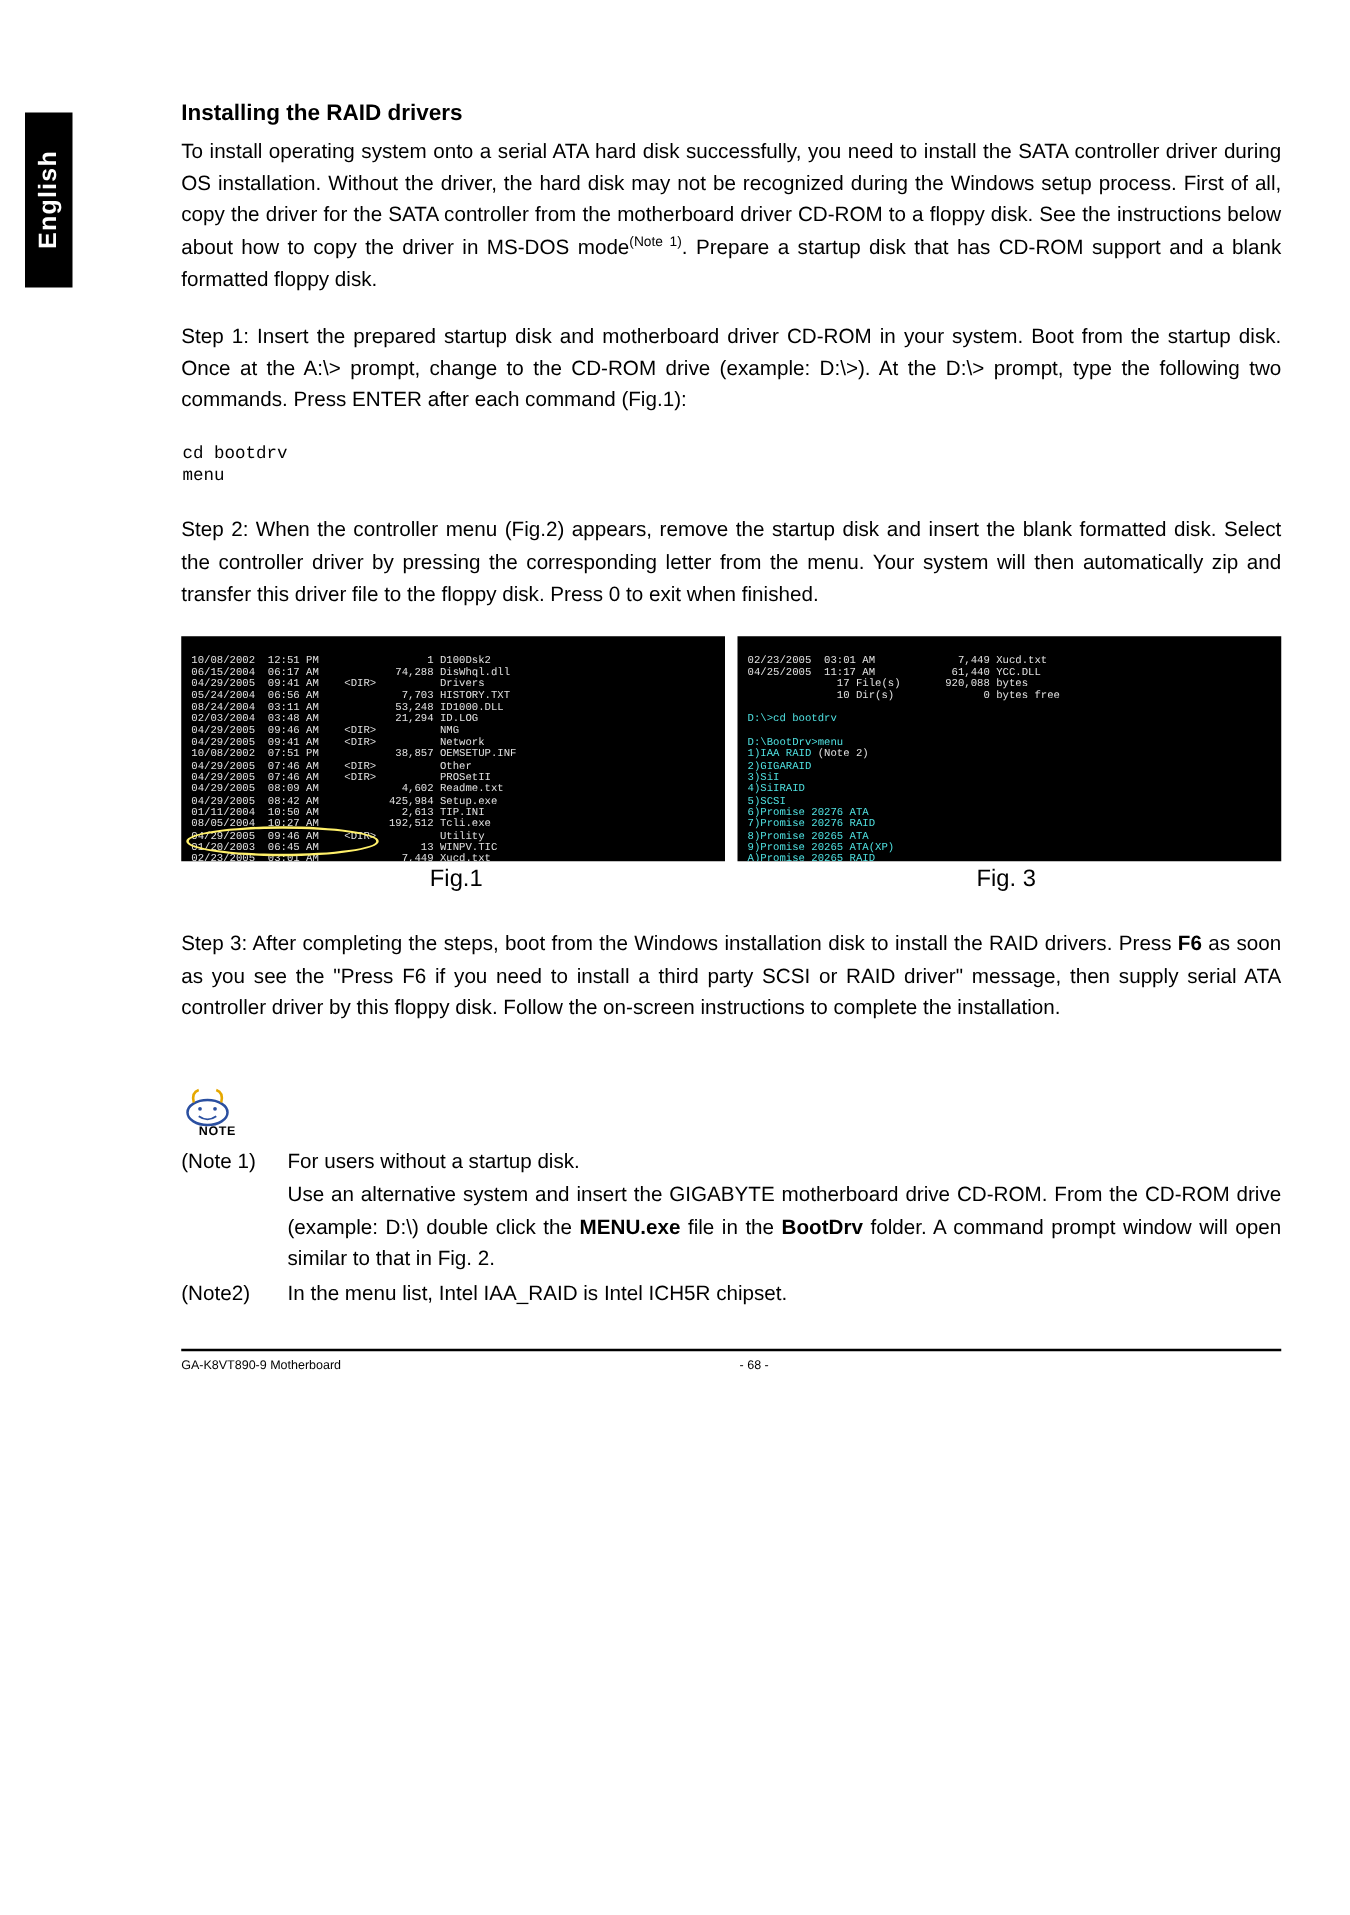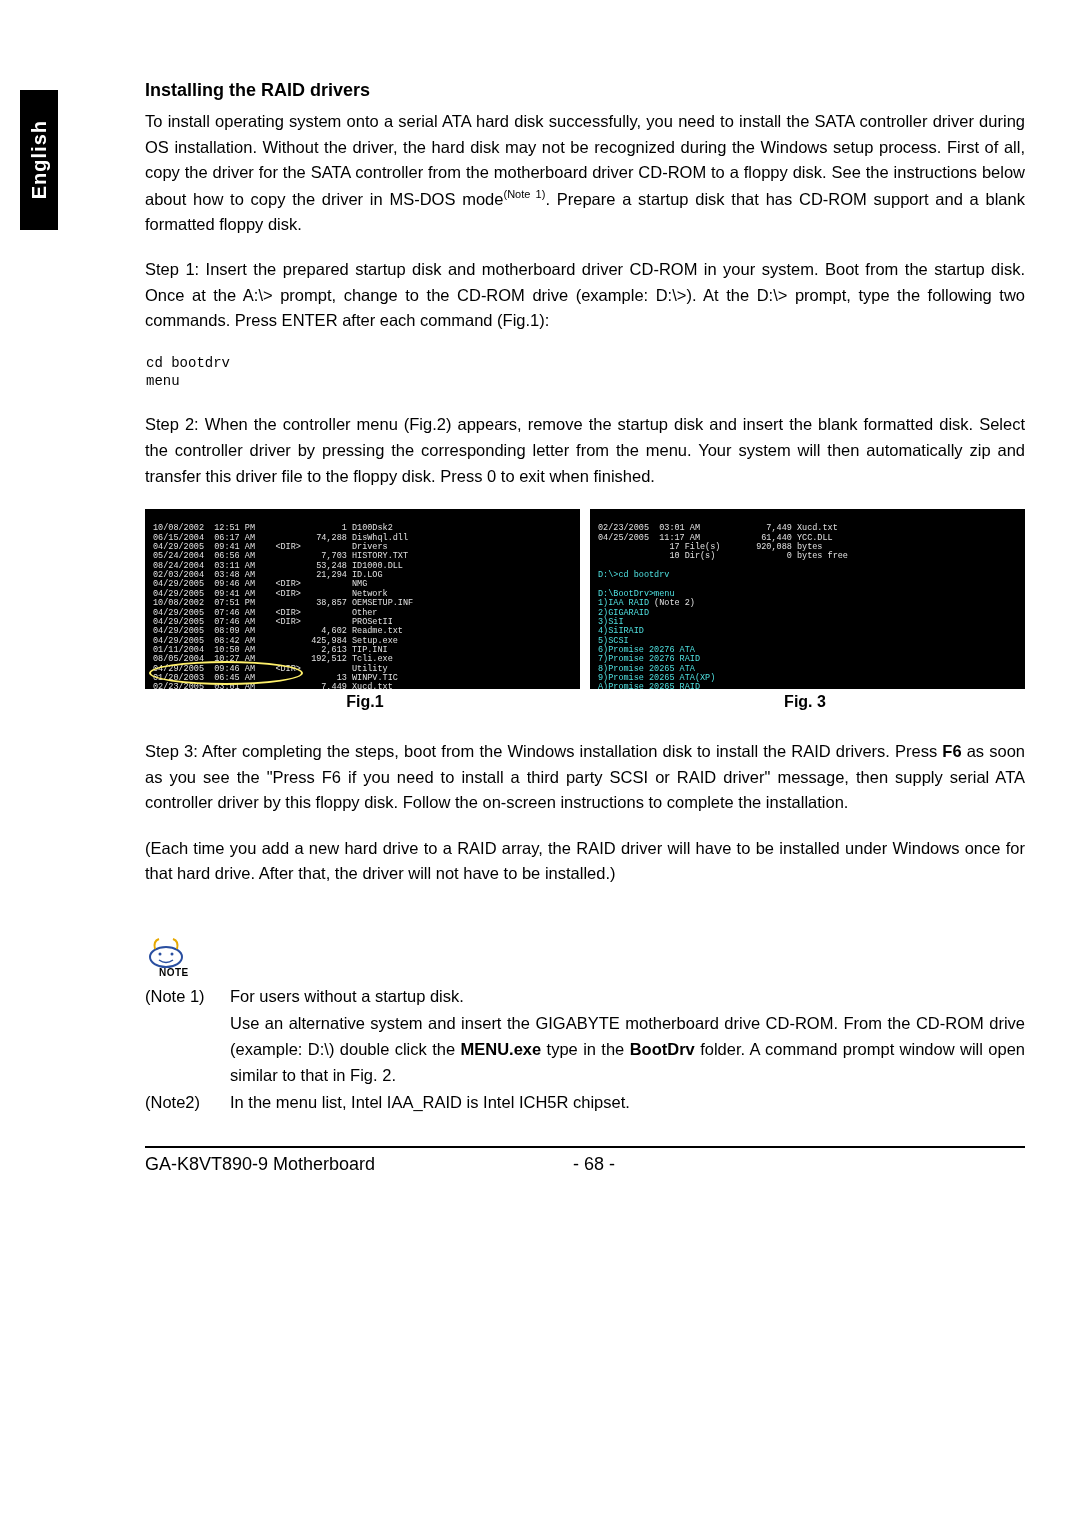--- a/index.html
+++ b/index.html
@@ -88,22 +88,21 @@
     height: 20px;
     pointer-events: none;
   }
   .fig-labels {
     display: flex;
     margin-bottom: 28px;
   }
   .fig-labels div {
     flex: 1;
     text-align: center;
-    font-size: 16px;
-    font-weight: bold;
+    font-size: 19px;
   }
   .note-icon {
     width: 42px;
     height: 42px;
     display: block;
     margin-top: 40px;
     margin-bottom: -2px;
   }
   .note-label {
     font-family: Arial, sans-serif;
@@ -126,21 +125,21 @@
   }
   .notes .body {
     flex: 1;
     text-align: justify;
   }
   .footer {
     border-top: 2px solid #000;
     margin-top: 30px;
     padding-top: 6px;
     display: flex;
-    font-size: 18px;
+    font-size: 10px;
   }
   .footer .left { flex: 1; }
   .footer .center { width: 60px; text-align: right; }
   .footer .right { flex: 1; }
 </style>
 </head>
 <body>
 
 <div class="page">
   <div class="sidetab">
@@ -222,41 +221,40 @@
 
     <div class="fig-labels">
       <div>Fig.1</div>
       <div>Fig. 3</div>
     </div>
 
     <p>
       <span>Step 3: After completing the steps, boot from the Windows installation disk to install the RAID drivers. Press </span><b>F6</b><span> as soon as you see the "Press F6 if you need to install a third party SCSI or RAID driver" message, then supply serial ATA controller driver by this floppy disk. Follow the on-screen instructions to complete the installation.</span>
     </p>
 
-    <p>(Each time you add a new hard drive to a RAID array, the RAID driver will have to be installed under Windows once for that hard drive. After that, the driver will not have to be installed.)</p>
 
     <svg class="note-icon" viewBox="0 0 42 42">
       <ellipse cx="21" cy="30" rx="16" ry="10" fill="none" stroke="#2a4fa0" stroke-width="2"></ellipse>
       <circle cx="15" cy="27" r="1.5" fill="#2a4fa0"></circle>
       <circle cx="27" cy="27" r="1.5" fill="#2a4fa0"></circle>
       <path d="M 14 33 Q 21 38 28 33" fill="none" stroke="#2a4fa0" stroke-width="1.5"></path>
       <path d="M 10 22 Q 8 14 14 12" fill="none" stroke="#e6a800" stroke-width="2"></path>
       <path d="M 32 22 Q 34 14 28 12" fill="none" stroke="#e6a800" stroke-width="2"></path>
     </svg>
     <div class="note-label">NOTE</div>
 
     <div class="notes">
       <div class="row">
         <div class="label">(Note 1)</div>
         <div class="body">For users without a startup disk.</div>
       </div>
       <div class="row">
         <div class="label"></div>
         <div class="body">
-          <span>Use an alternative system and insert the GIGABYTE motherboard drive CD-ROM. From the CD-ROM drive (example: D:\) double click the </span><b>MENU.exe</b><span> type in the </span><b>BootDrv</b><span> folder. A command prompt window will open similar to that in Fig. 2.</span>
+          <span>Use an alternative system and insert the GIGABYTE motherboard drive CD-ROM. From the CD-ROM drive (example: D:\) double click the </span><b>MENU.exe</b><span> file in the </span><b>BootDrv</b><span> folder. A command prompt window will open similar to that in Fig. 2.</span>
         </div>
       </div>
       <div class="row">
         <div class="label">(Note2)</div>
         <div class="body">In the menu list, Intel IAA_RAID is Intel ICH5R chipset.</div>
       </div>
     </div>
 
     <div class="footer">
       <div class="left">GA-K8VT890-9 Motherboard</div>

